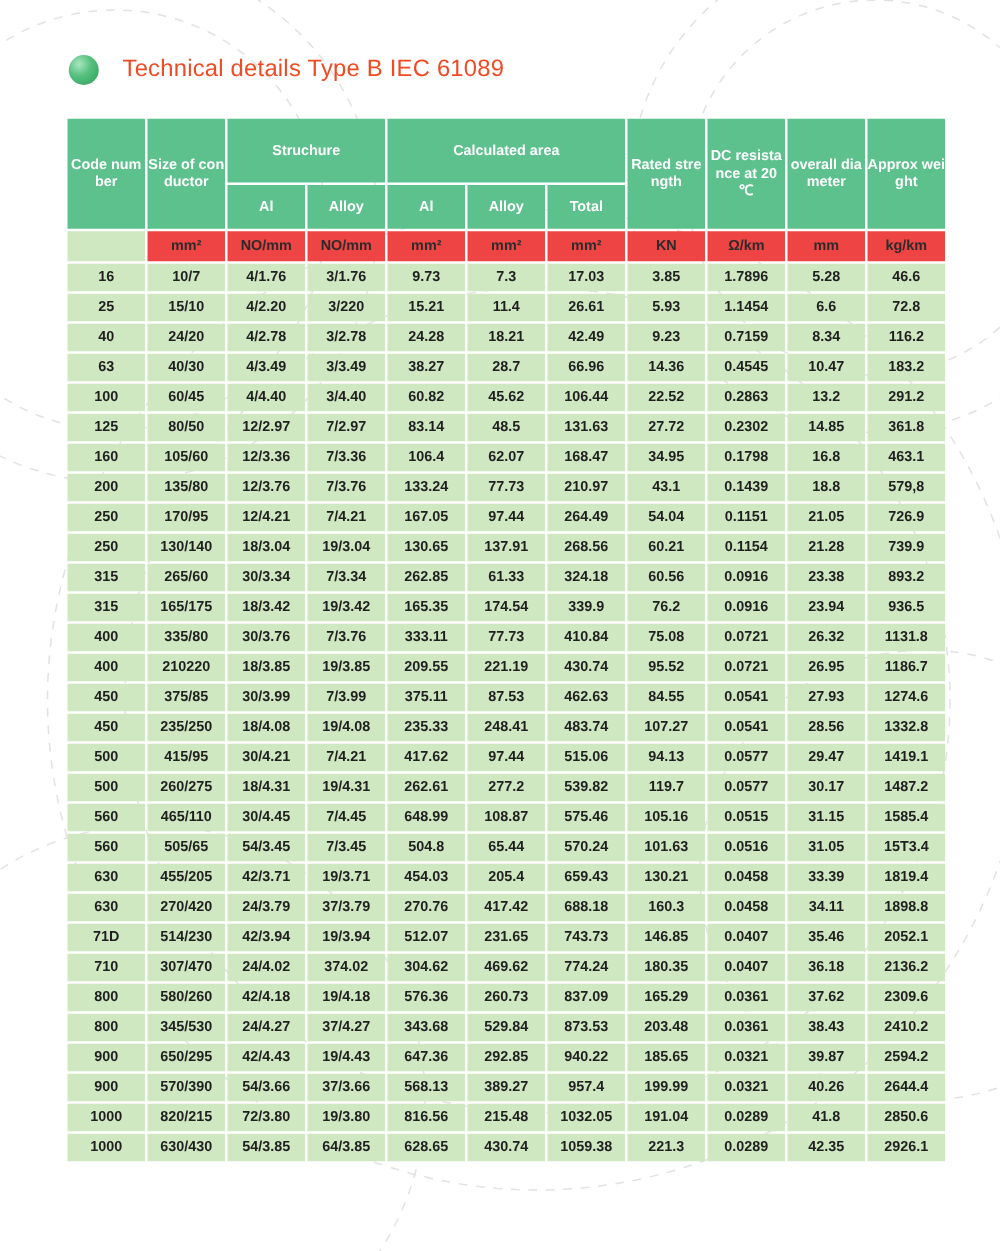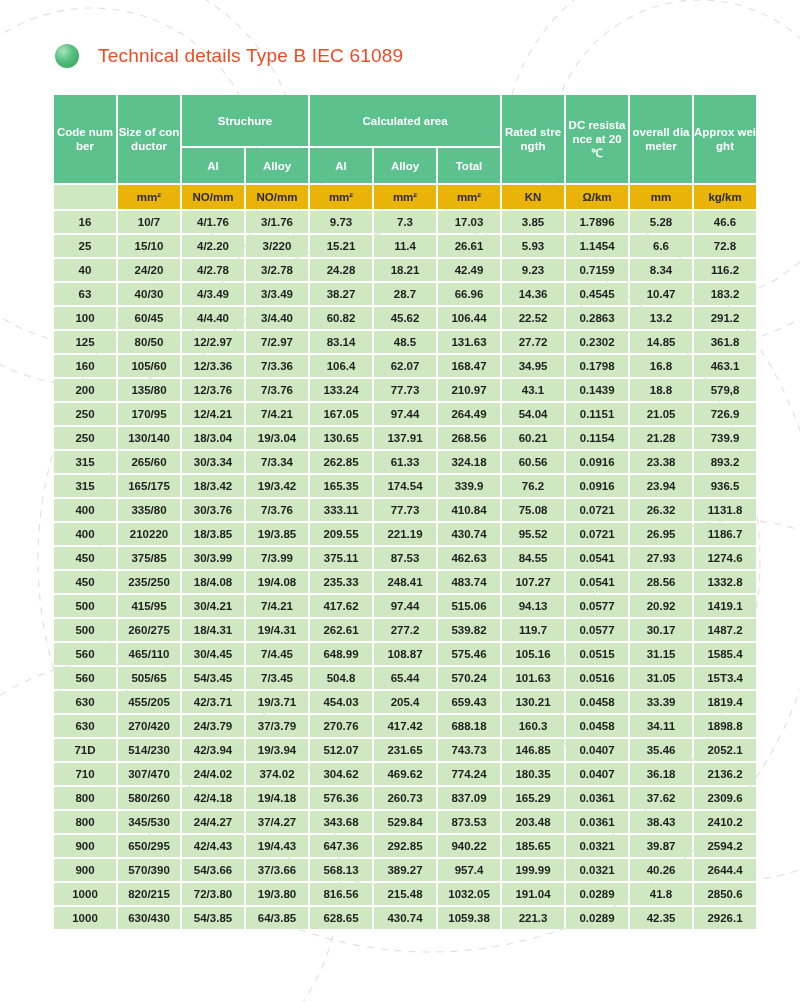--- a/index.html
+++ b/index.html
@@ -82,21 +82,21 @@
     line-height: 1.24;
     padding: 3px 2px;
     word-break: break-all;
   }
   th.hd.tall { height: 88px; }
   th.hd.grp  { height: 43px; }
   th.hd.sub  { height: 29px; }
 
   
   td.units {
-    background: #eab308;
+    background: #ef4444;
     color: #2b2b2b;
     font-weight: bold;
     font-size: 11.5px;
     height: 24px;
   }
   td.units.blank { background: #cfe8c2; }
 
   
   td.cell {
     background: #cfe8c2;
@@ -388,21 +388,21 @@
         <tr>
           <td class="cell">500</td>
           <td class="cell">415/95</td>
           <td class="cell">30/4.21</td>
           <td class="cell">7/4.21</td>
           <td class="cell">417.62</td>
           <td class="cell">97.44</td>
           <td class="cell">515.06</td>
           <td class="cell">94.13</td>
           <td class="cell">0.0577</td>
-          <td class="cell">20.92</td>
+          <td class="cell">29.47</td>
           <td class="cell">1419.1</td>
         </tr>
         <tr>
           <td class="cell">500</td>
           <td class="cell">260/275</td>
           <td class="cell">18/4.31</td>
           <td class="cell">19/4.31</td>
           <td class="cell">262.61</td>
           <td class="cell">277.2</td>
           <td class="cell">539.82</td>

